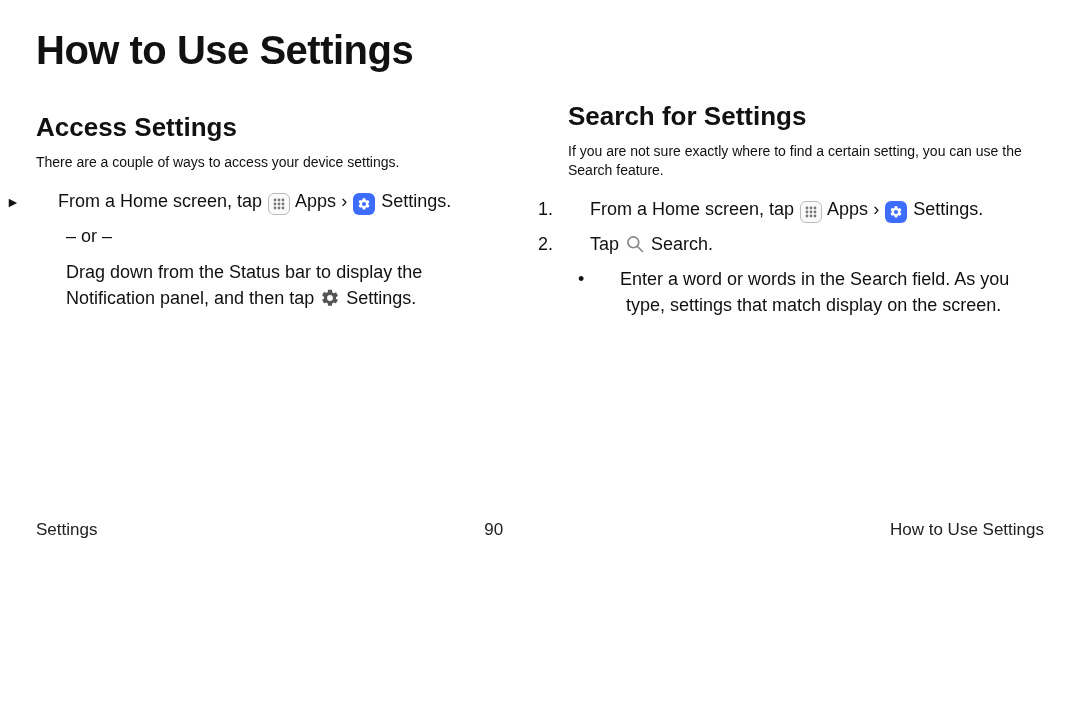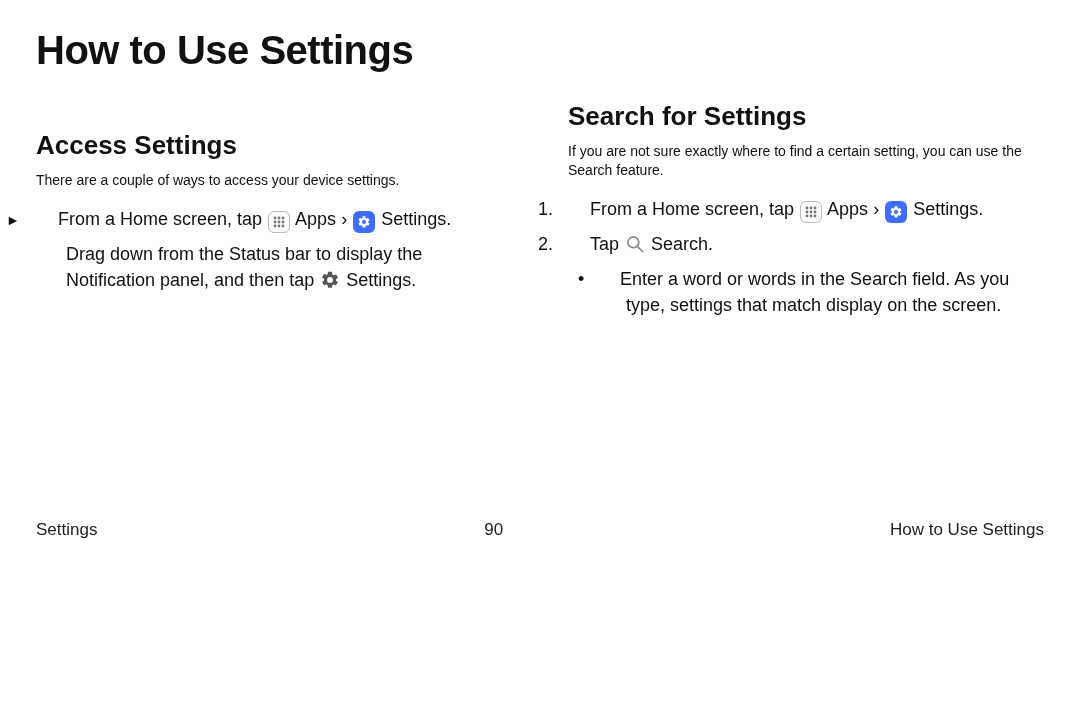--- a/index.html
+++ b/index.html
@@ -138,20 +138,21 @@
                 <circle cx="11" cy="11" r="1.4"></circle>
             </g>
           </svg>
         </span> <span class="bold">Apps</span><span class="bold"> › </span><span class="icon-box-blue">
           <svg width="14" height="14" viewBox="0 0 24 24">
             <path fill="#fff" d="M19.14,12.94a7.07,7.07,0,0,0,.05-.94,7.07,7.07,0,0,0-.05-.94l2.03-1.58a.5.5,0,0,0,.12-.64l-1.92-3.32a.5.5,0,0,0-.61-.22l-2.39.96a7.22,7.22,0,0,0-1.62-.94l-.36-2.54A.5.5,0,0,0,13.9,2h-3.8a.5.5,0,0,0-.49.42L9.25,4.96a7.22,7.22,0,0,0-1.62.94L5.24,4.94a.5.5,0,0,0-.61.22L2.71,8.48a.5.5,0,0,0,.12.64l2.03,1.58a7.07,7.07,0,0,0-.05.94,7.07,7.07,0,0,0,.05.94L2.83,14.16a.5.5,0,0,0-.12.64l1.92,3.32a.5.5,0,0,0,.61.22l2.39-.96a7.22,7.22,0,0,0,1.62.94l.36,2.54a.5.5,0,0,0,.49.42h3.8a.5.5,0,0,0,.49-.42l.36-2.54a7.22,7.22,0,0,0,1.62-.94l2.39.96a.5.5,0,0,0,.61-.22l1.92-3.32a.5.5,0,0,0-.12-.64ZM12,15.5A3.5,3.5,0,1,1,15.5,12,3.5,3.5,0,0,1,12,15.5Z"></path>
           </svg>
         </span> <span class="bold">Settings</span><span>.</span>
       </div>
 
+      <div class="sub-line">– or –</div>
 
       <div class="sub-line">
         <span>Drag down from the Status bar to display the Notification panel, and then tap </span><span class="inline-icon">
           <svg width="20" height="20" viewBox="0 0 24 24">
             <path fill="#555" d="M19.14,12.94a7.07,7.07,0,0,0,.05-.94,7.07,7.07,0,0,0-.05-.94l2.03-1.58a.5.5,0,0,0,.12-.64l-1.92-3.32a.5.5,0,0,0-.61-.22l-2.39.96a7.22,7.22,0,0,0-1.62-.94l-.36-2.54A.5.5,0,0,0,13.9,2h-3.8a.5.5,0,0,0-.49.42L9.25,4.96a7.22,7.22,0,0,0-1.62.94L5.24,4.94a.5.5,0,0,0-.61.22L2.71,8.48a.5.5,0,0,0,.12.64l2.03,1.58a7.07,7.07,0,0,0-.05.94,7.07,7.07,0,0,0,.05.94L2.83,14.16a.5.5,0,0,0-.12.64l1.92,3.32a.5.5,0,0,0,.61.22l2.39-.96a7.22,7.22,0,0,0,1.62.94l.36,2.54a.5.5,0,0,0,.49.42h3.8a.5.5,0,0,0,.49-.42l.36-2.54a7.22,7.22,0,0,0,1.62-.94l2.39.96a.5.5,0,0,0,.61-.22l1.92-3.32a.5.5,0,0,0-.12-.64ZM12,15.5A3.5,3.5,0,1,1,15.5,12,3.5,3.5,0,0,1,12,15.5Z"></path>
           </svg>
         </span> <span class="bold">Settings</span><span>.</span>
       </div>
     </div>
 

